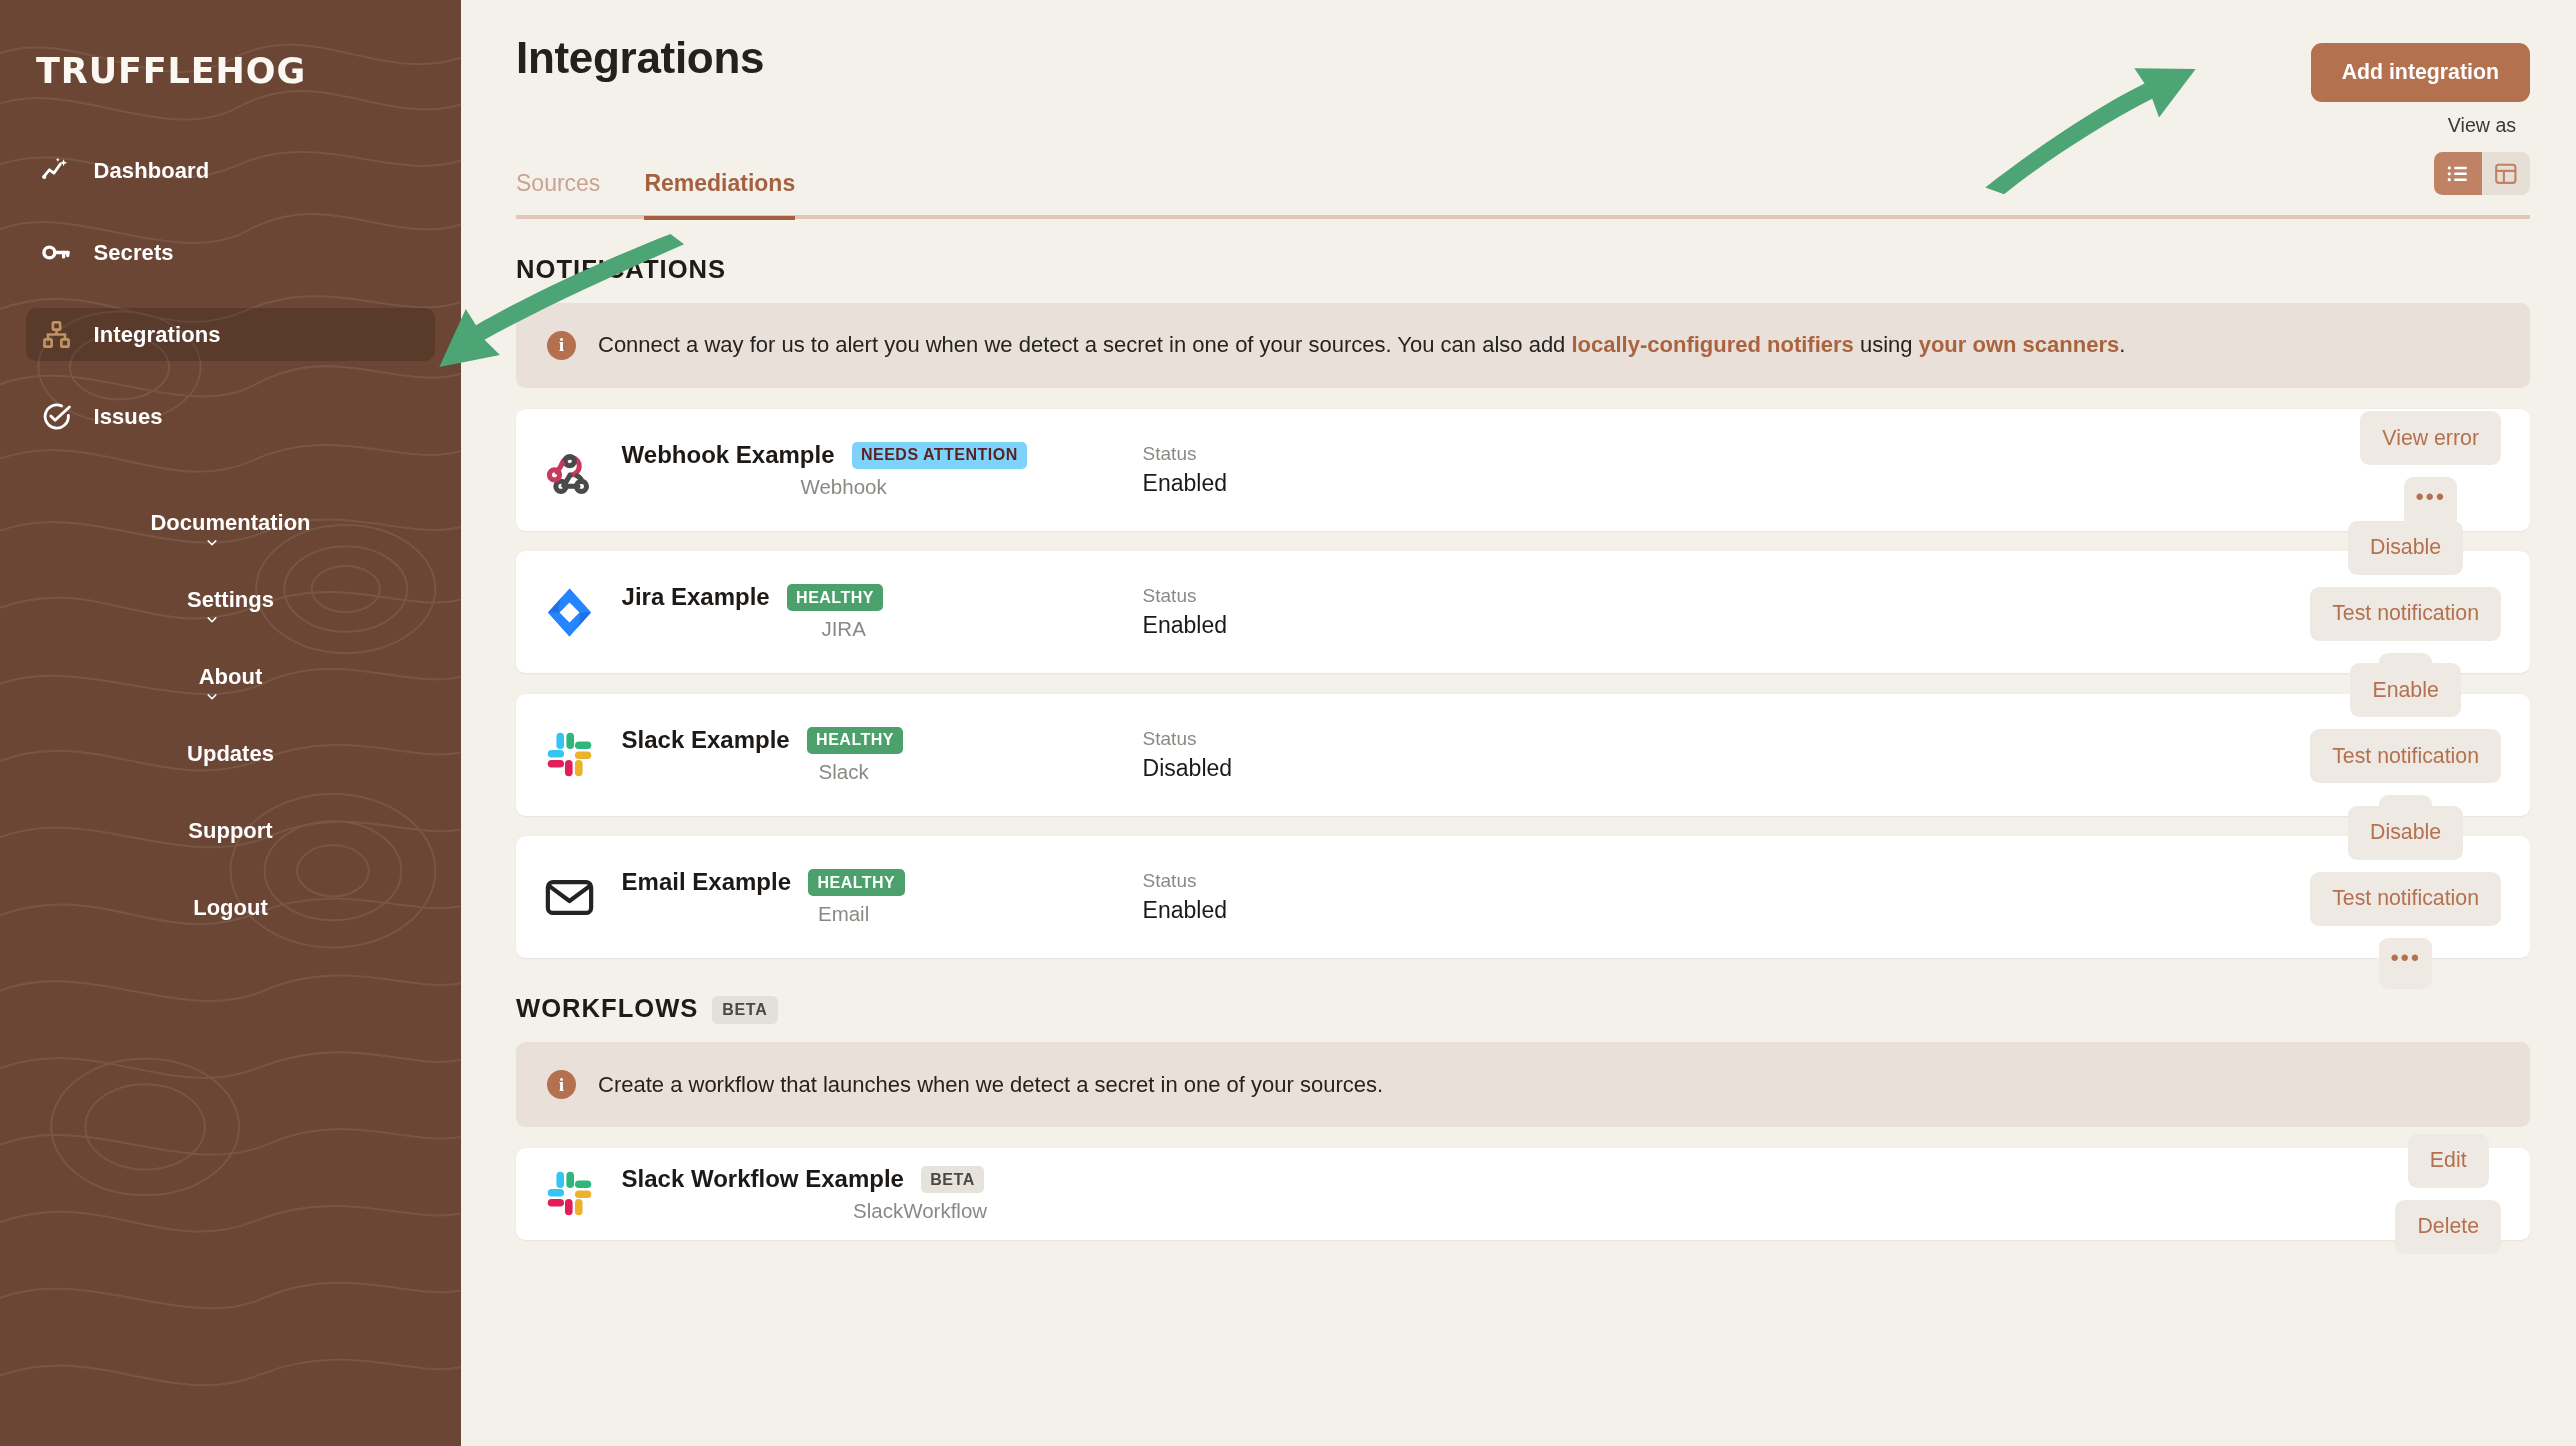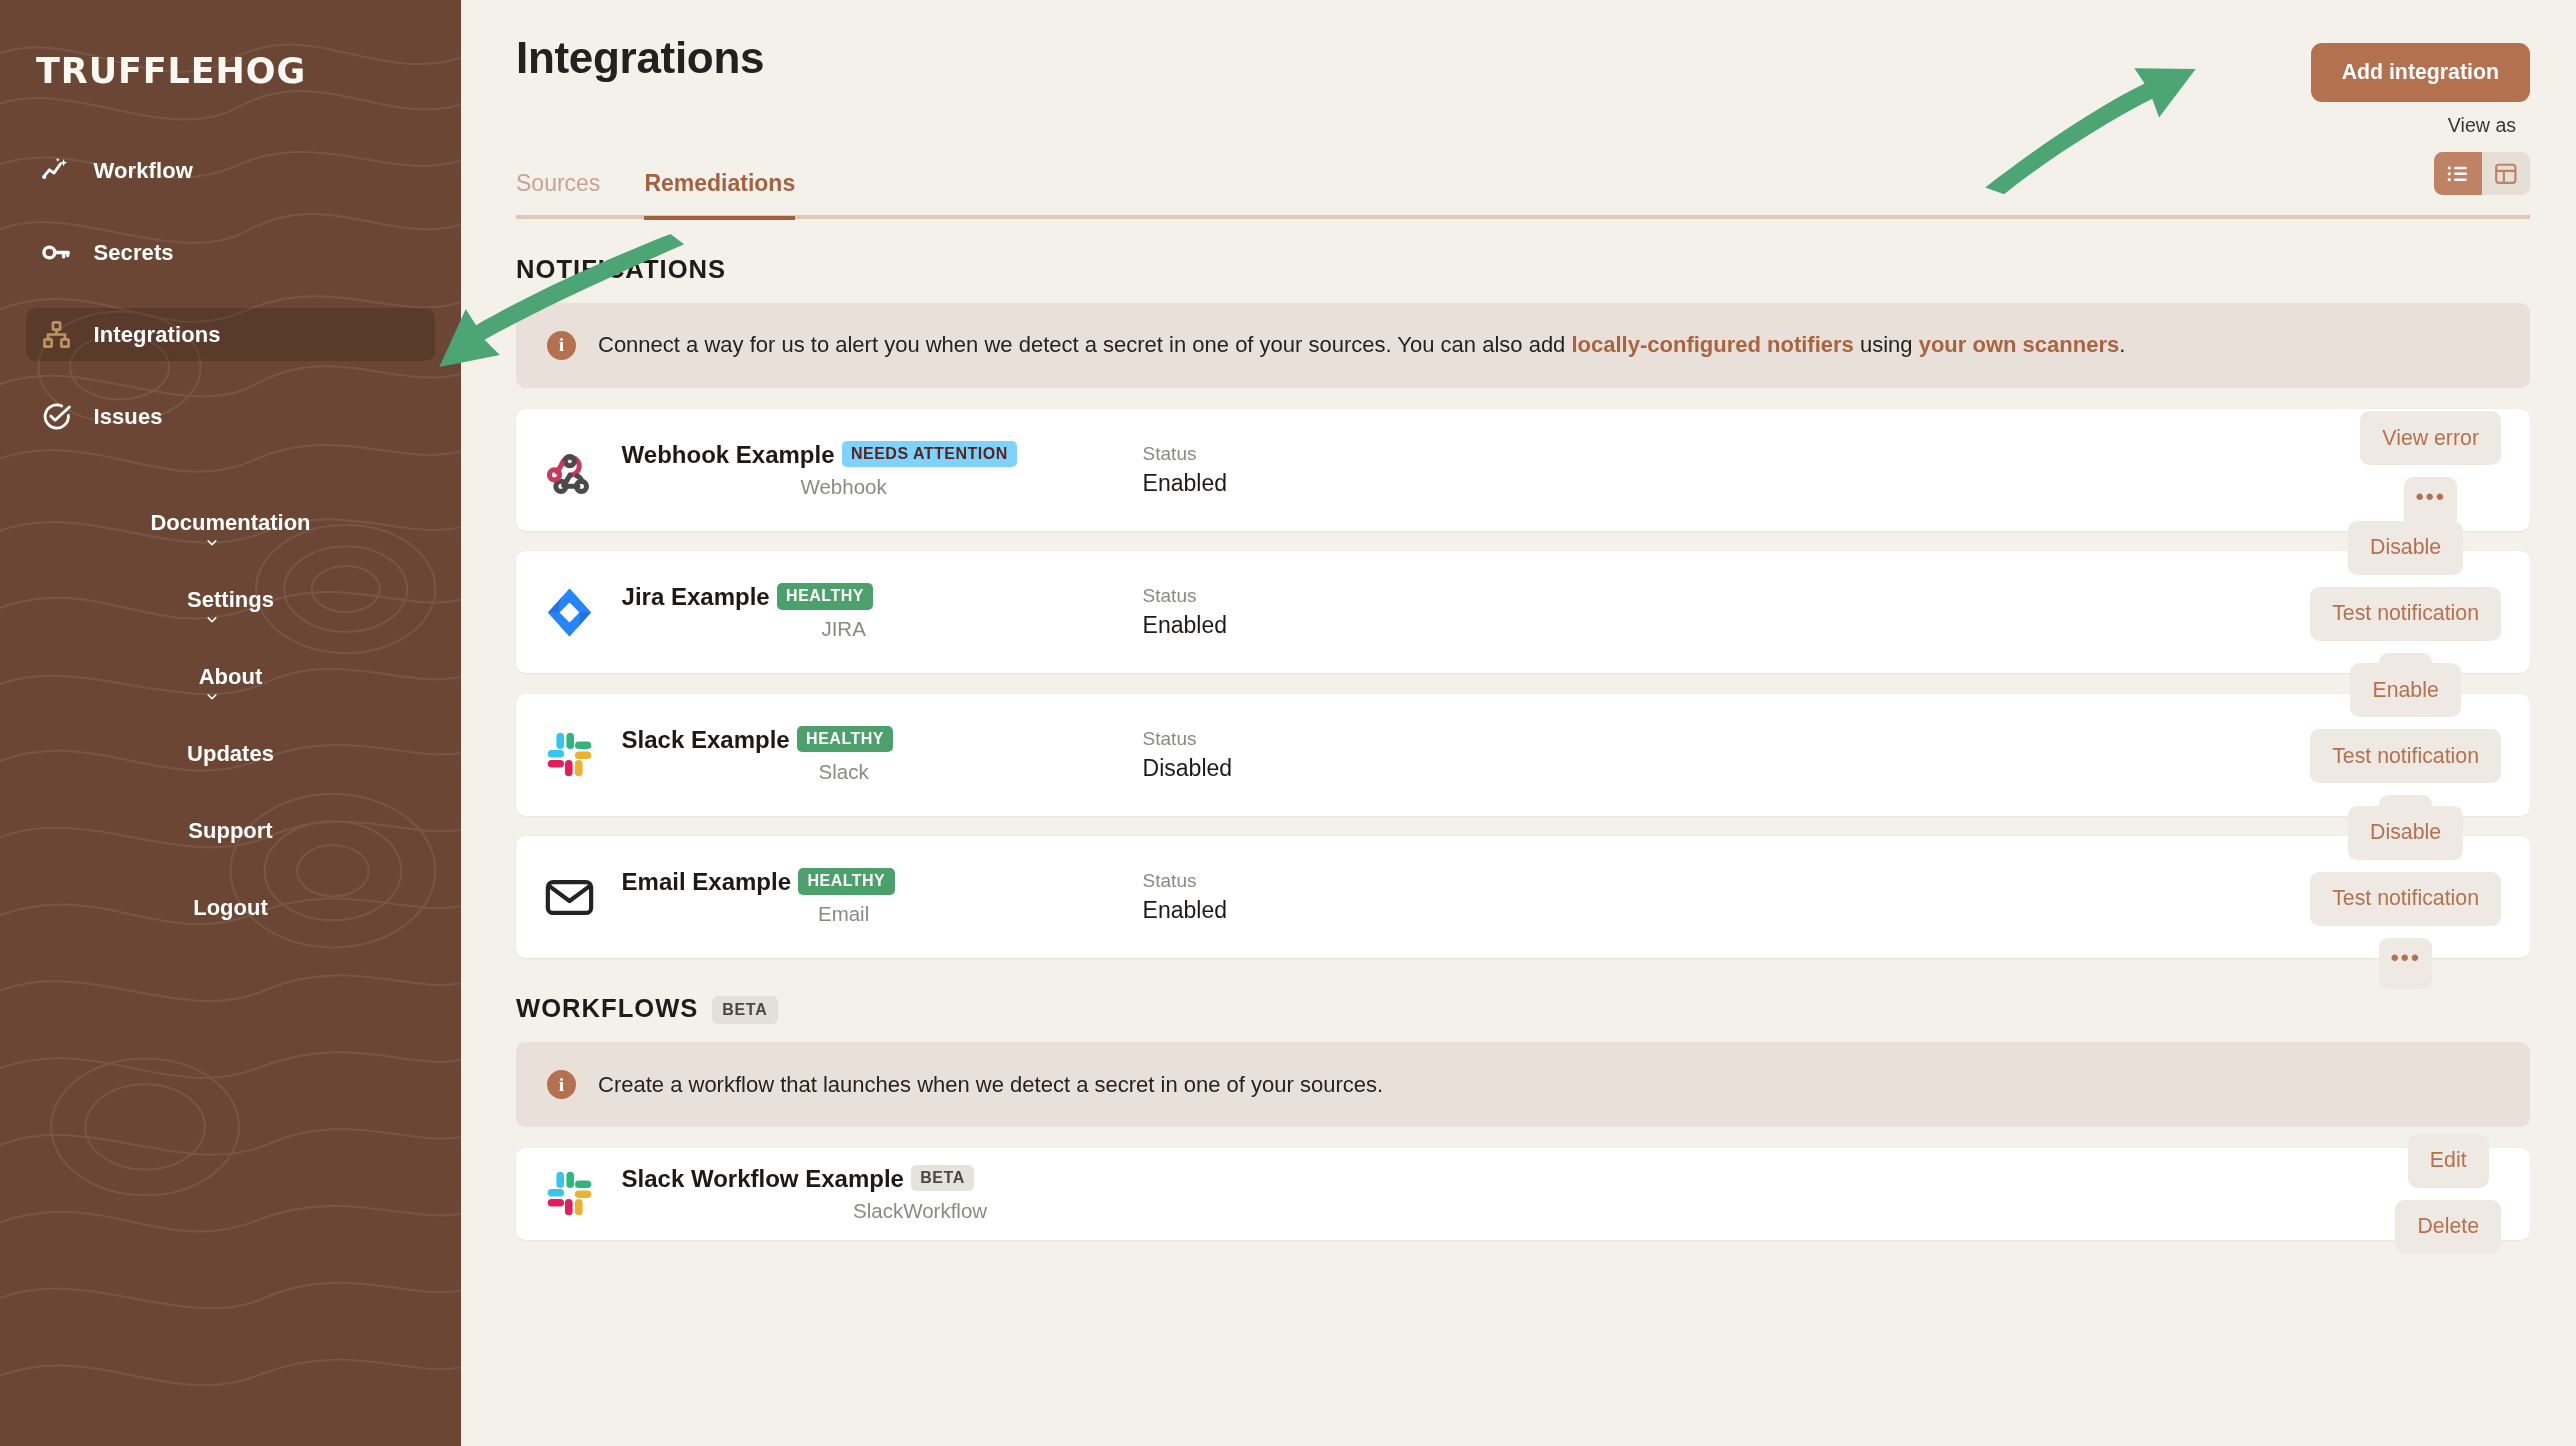--- a/index.html
+++ b/index.html
@@ -181,21 +181,21 @@
     padding: 0 29px 0 25.6px;
     margin-bottom: 20.5px;
     box-shadow: 0 0.9px 1.7px rgba(0,0,0,0.06);
   }
   .card-logo {
     width: 56px; height: 56px; flex: 0 0 56px;
     display: flex; align-items: center; justify-content: center;
     margin-right: 24px;
   }
   .card-meta { flex: 0 0 444px; }
-  .card-name-row { display: flex; align-items: flex-start; gap: 7px; }
+  .card-name-row { display: flex; align-items: flex-end; gap: 17px; }
   .card-name { font-size: 24px; font-weight: 700; color: #1C1917; }
   .badge {
     font-size: 16px; font-weight: 700; letter-spacing: 0.5px;
     padding: 4.3px 9.4px; border-radius: 5.1px;
   }
   .badge.healthy { background: #4CA06B; color: #FFFFFF; }
   .badge.attention { background: #7dd3fc; color: #5B2222; }
   .badge.beta { background: #E6E2DC; color: #4C4741; }
   .card-sub { font-size: 20.5px; color: #8B8984; margin-top: 6px; text-align: center; }
 
@@ -282,21 +282,21 @@
 
         <div class="nav-item">
           <span class="ico">
             <svg width="31" height="31" viewBox="0 0 24 24" fill="none" stroke="#FFFFFF" stroke-width="2.2" stroke-linecap="round" stroke-linejoin="round">
               <path d="M2 17l4.5-5.5L10 14l5-7"></path>
               <circle cx="2.6" cy="17" r="1.5" fill="#FFF" stroke="none"></circle>
               <path d="M17.5 3.2l.8 2 2 .8-2 .8-.8 2-.8-2-2-.8 2-.8z" fill="#FFF" stroke="none"></path>
               <path d="M13 2.2l.45 1.1 1.1.45-1.1.45-.45 1.1-.45-1.1-1.1-.45 1.1-.45z" fill="#FFF" stroke="none"></path>
             </svg>
           </span>
-          <span class="lbl">Workflow</span>
+          <span class="lbl">Dashboard</span>
         </div>
 
         <div class="nav-item">
           <span class="ico">
             <svg width="31" height="31" viewBox="0 0 24 24" fill="none" stroke="#FFFFFF" stroke-width="2.6" stroke-linecap="round">
               <circle cx="6.5" cy="12" r="4.2"></circle>
               <path d="M10.7 12H21"></path>
               <path d="M17.5 12v3.4"></path>
               <path d="M20.7 12v2.3"></path>
             </svg>

